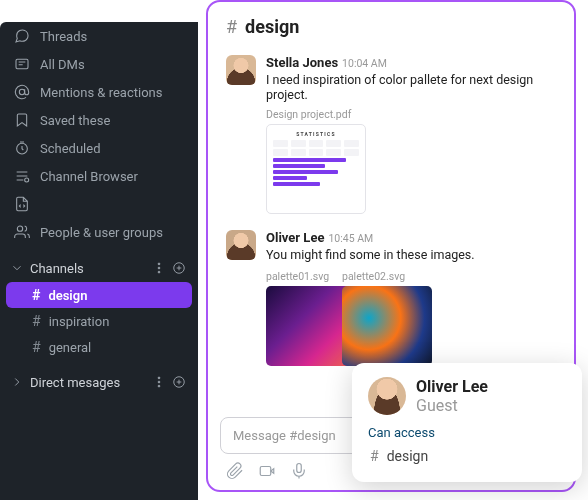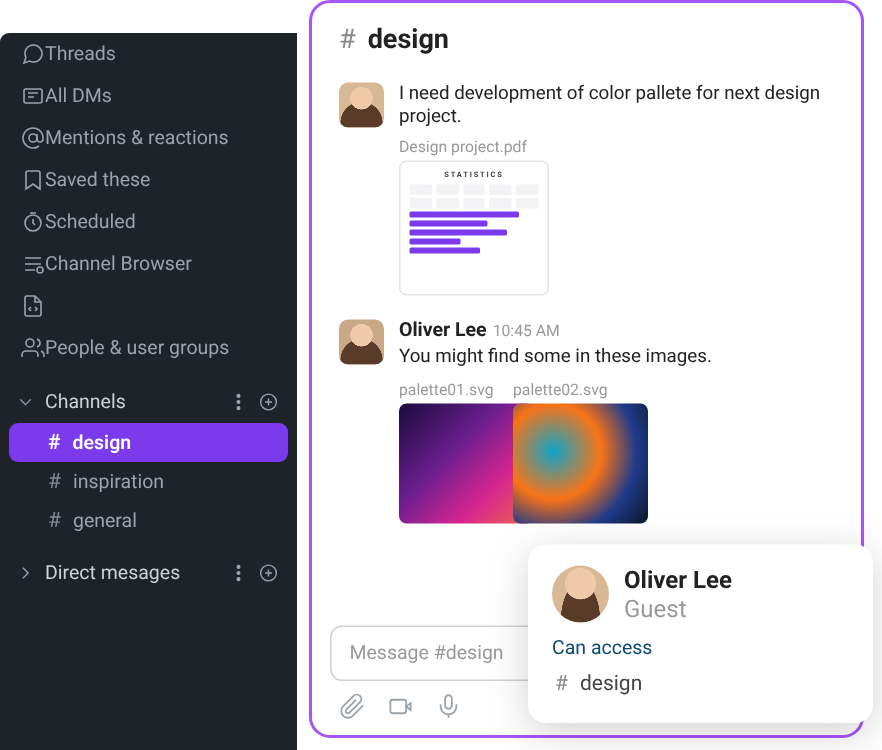--- a/index.html
+++ b/index.html
@@ -1,18 +1,18 @@
 <!DOCTYPE html>
 <html><head>
 <meta charset="utf-8">
 <style>
 *{box-sizing:border-box;margin:0;padding:0;font-family:-apple-system,BlinkMacSystemFont,"Segoe UI",Roboto,sans-serif}
 body{background:#fff;width:588px;height:500px;position:relative;overflow:hidden}
 .sidebar{position:absolute;left:0;top:22px;width:198px;height:478px;background:#1e2329;color:#9ba3ab;font-size:13px;border-radius:6px 0 0 0}
-.nav-item{display:flex;align-items:center;padding:6px 14px;cursor:pointer}
+.nav-item{display:flex;align-items:center;padding:6px 14px;gap:10px;cursor:pointer}
 .nav-item svg{flex:0 0 16px}
 .nav-item span{flex:1}
 .section-header{display:flex;align-items:center;padding:8px 12px 6px 10px;gap:6px;margin-top:6px}
 .section-header .lbl{flex:1;color:#cfd3d8;font-size:13px}
 .section-header svg{flex:0 0 14px}
 .channel{display:flex;align-items:center;padding:5px 14px 5px 26px;gap:8px;border-radius:6px;margin:0 6px}
 .channel.active{background:#7c3aed;color:#fff;font-weight:600}
 .hash{font-size:14px;opacity:.8}
 .channel.active .hash{opacity:1}
 .chat{position:absolute;left:206px;top:0;width:370px;height:492px;border:2px solid #a855f7;border-radius:14px;background:#fff;overflow:hidden}
@@ -158,21 +158,25 @@
 
 <div class="chat">
   <div class="chat-header">
     <span class="hh">#</span>
     <span>design</span>
   </div>
 
   <div class="msg">
     <div class="avatar"></div>
     <div class="msg-body">
-      <div>I need development of color pallete for next design project.</div>
+      <div class="msg-head">
+        <span class="msg-name">Stella Jones</span>
+        <span class="msg-time">10:04 AM</span>
+      </div>
+      <div>I need inspiration of color pallete for next design project.</div>
       <div class="attach-label">Design project.pdf</div>
       <div class="doc-thumb">
         <div class="dt-title">STATISTICS</div>
         <div class="row">
             <div class="cell"></div>
             <div class="cell"></div>
             <div class="cell"></div>
             <div class="cell"></div>
             <div class="cell"></div>
           </div>

